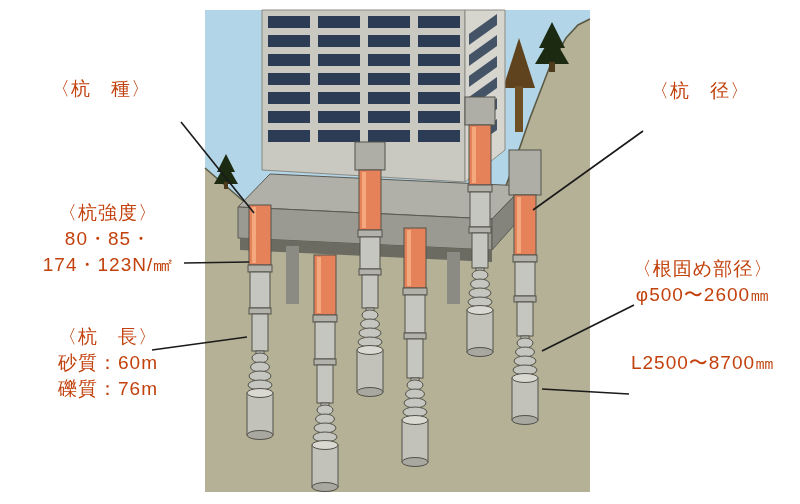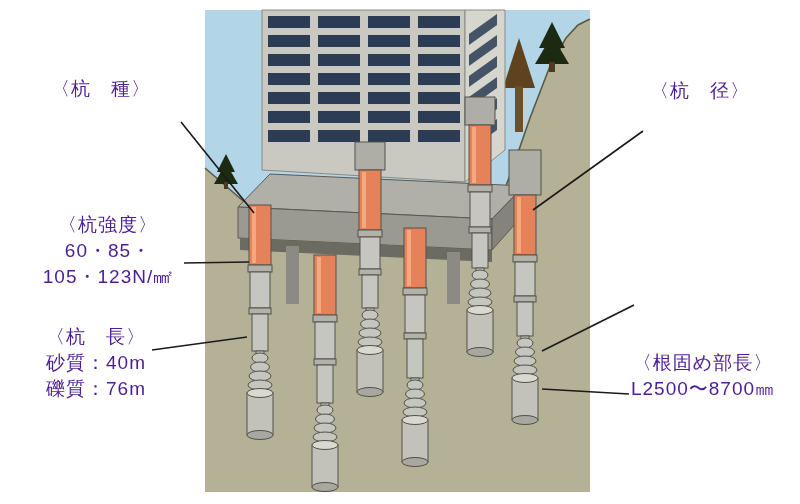--- a/index.html
+++ b/index.html
@@ -4,21 +4,21 @@
 <style>
   * { margin:0; padding:0; box-sizing:border-box; }
   html,body { background:#ffffff; }
   body { font-family:"Liberation Sans","DejaVu Sans",sans-serif; }
   .canvas {
     position:relative; width:800px; height:504px;
     background:#ffffff; overflow:hidden;
   }
   .canvas > svg { position:absolute; left:0; top:0; }
   .label {
-    position:absolute; text-align:center; color:#4c1d95;
+    position:absolute; text-align:center; color:#c2410c;
     font-size:19px; line-height:26px; letter-spacing:1px;
     white-space:nowrap;
   }
 </style>
 </head>
 <body>
 
 <div class="canvas">
 
   <svg id="scene" width="800" height="504" viewBox="0 0 800 504">
@@ -209,35 +209,38 @@
       <line x1="643" y1="131" x2="533" y2="210"></line>
       <line x1="634" y1="305" x2="542" y2="351"></line>
       <line x1="629" y1="394" x2="542" y2="389"></line>
     </g>
   </svg>
 
   <div class="label" style="left:15px; top:76px; width:172px">
     <div>〈杭　種〉</div>
   </div>
 
-  <div class="label" style="left:20px; top:212px; width:176px">
+  <div class="label" style="left:20px; top:200px; width:176px">
     <div>〈杭強度〉</div>
-    <div>60・85・</div>
-    <div>105・123N/㎟</div>
-  </div>
-
-  <div class="label" style="left:12px; top:324px; width:168px">
+    <div>80・85・</div>
+    <div>174・123N/㎟</div>
+  </div>
+
+  <div class="label" style="left:24px; top:324px; width:168px">
     <div>〈杭　長〉</div>
-    <div>砂質：40m</div>
+    <div>砂質：60m</div>
     <div>礫質：76m</div>
   </div>
 
   <div class="label" style="left:606px; top:78px; width:188px">
     <div>〈杭　径〉</div>
   </div>
 
+  <div class="label" style="left:610px; top:256px; width:186px">
+    <div>〈根固め部径〉</div>
+    <div>φ500〜2600㎜</div>
+  </div>
 
   <div class="label" style="left:610px; top:350px; width:186px">
-    <div>〈根固め部長〉</div>
     <div>L2500〜8700㎜</div>
   </div>
 
 </div>
 
 </body></html>

